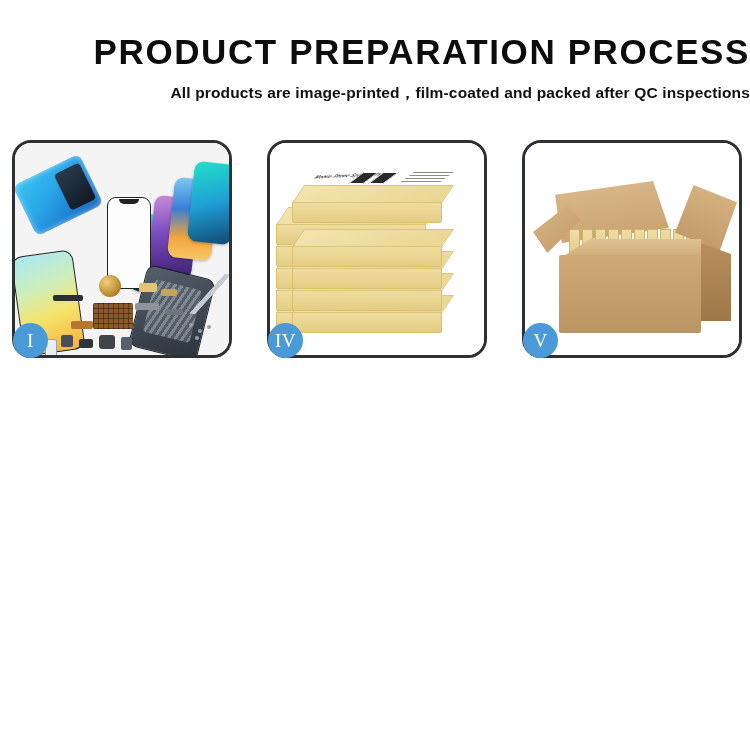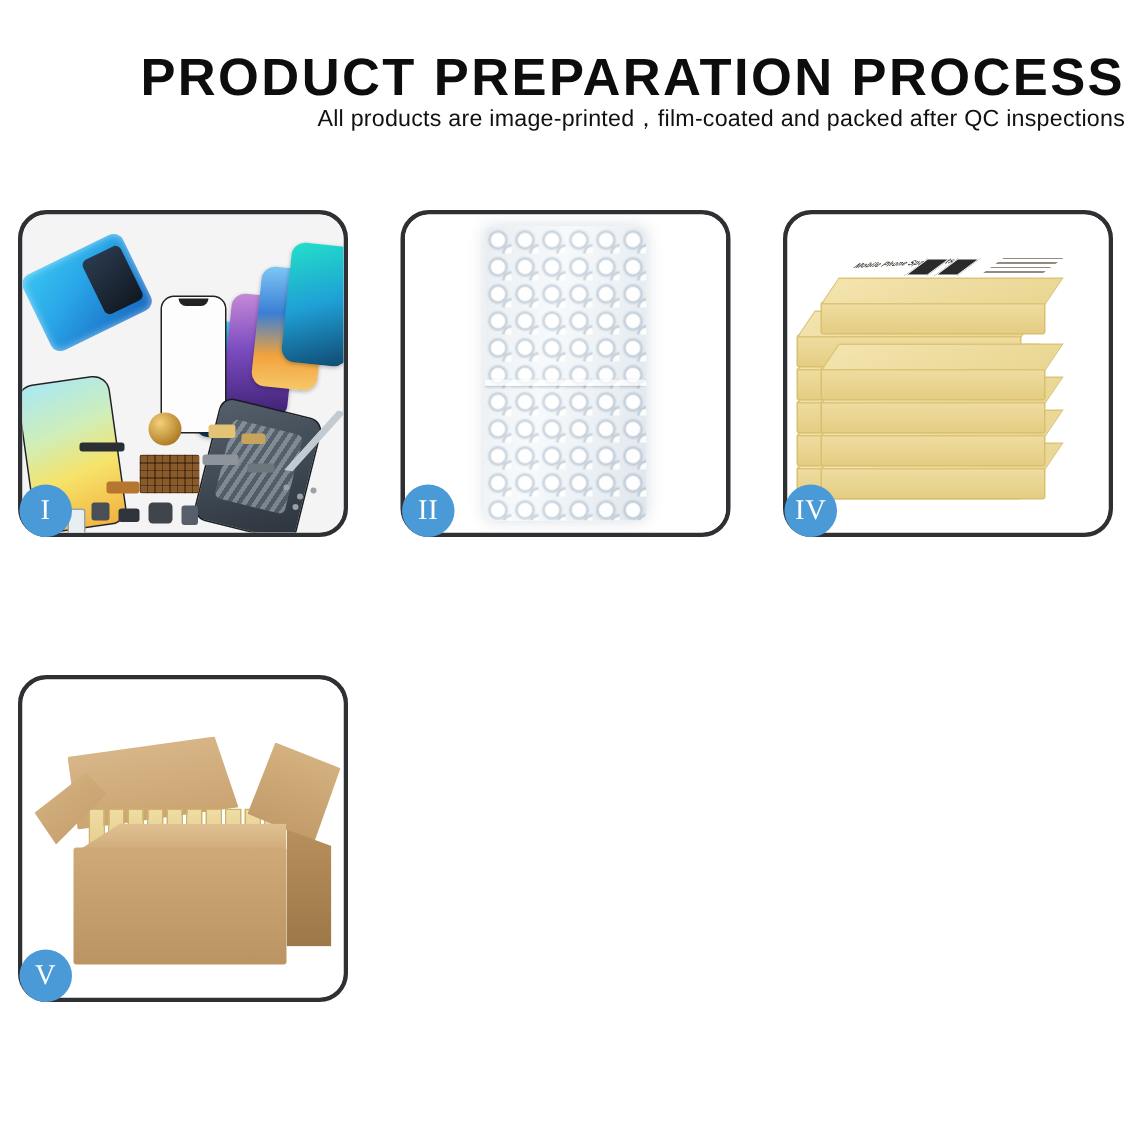--- a/index.html
+++ b/index.html
@@ -13,22 +13,23 @@
   .header{ text-align:right; padding-top:34px; }
   .title{
     font-size:35px;
     font-weight:bold;
     letter-spacing:1.6px;
     color:#0d0d0d;
     line-height:1;
     white-space:nowrap;
   }
   .subtitle{
+    margin-top:14px;
     font-size:15.5px;
-    font-weight:normal;
+    font-weight:bold;
     color:#111111;
     letter-spacing:.15px;
     white-space:nowrap;
   }
 
   .grid{
     position:absolute;
     left:12px; top:140px;
     width:730px;
     display:grid;
@@ -275,28 +276,20 @@
       <div class="screws">
         <span></span>
           <span></span>
           <span></span>
           <span></span>
       </div>
     </div>
     <div class="badge">I</div>
   </div>
 
-  <div class="panel">
-    <div class="panel-inner p2">
-      <div class="bubblewrap">
-        <div class="seam"></div>
-      </div>
-    </div>
-    <div class="badge">II</div>
-  </div>
 
 
   <div class="panel">
     <div class="panel-inner p4">
       <div class="stack">
         <div class="kbox" style="left:0;top:150px;">
             <div class="top"></div>
           </div>
         <div class="kbox" style="left:0;top:128px;">
             <div class="top"></div>

